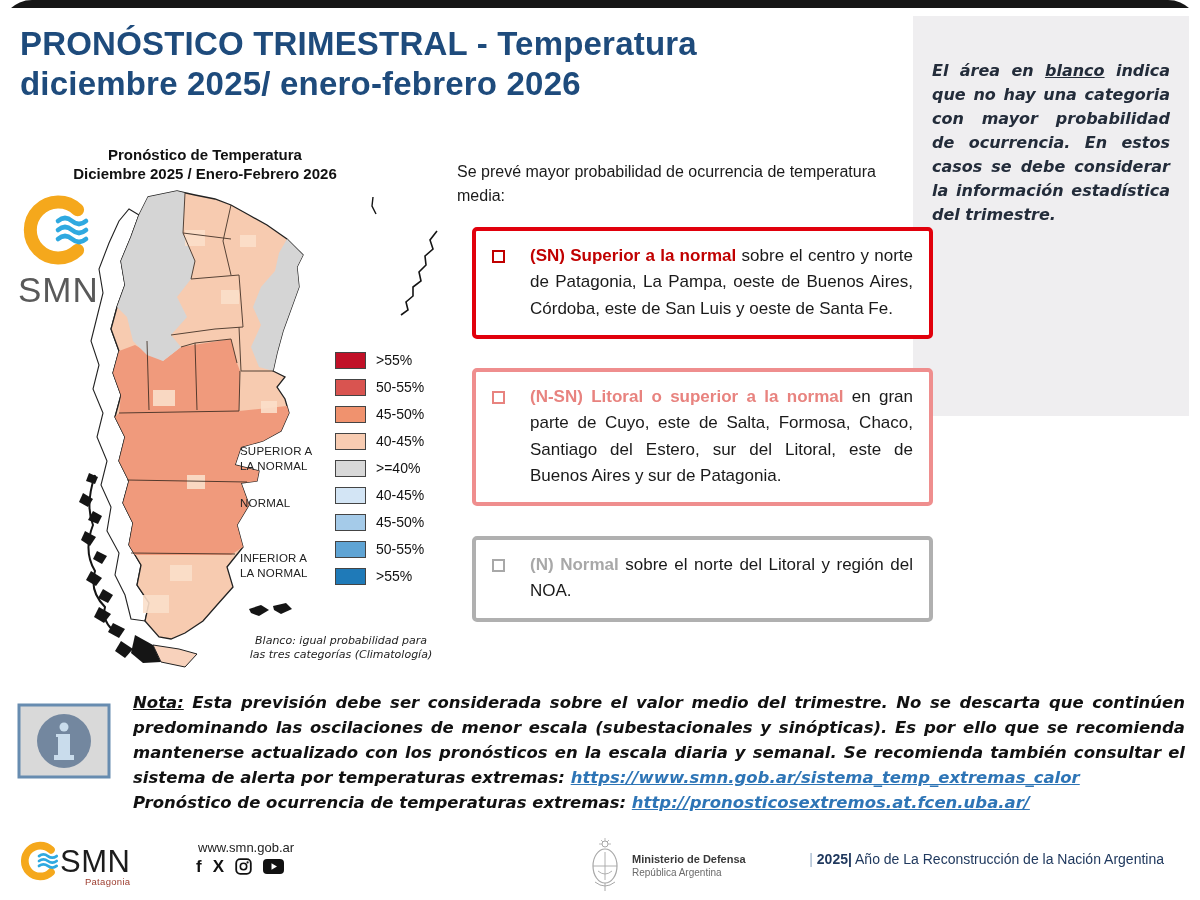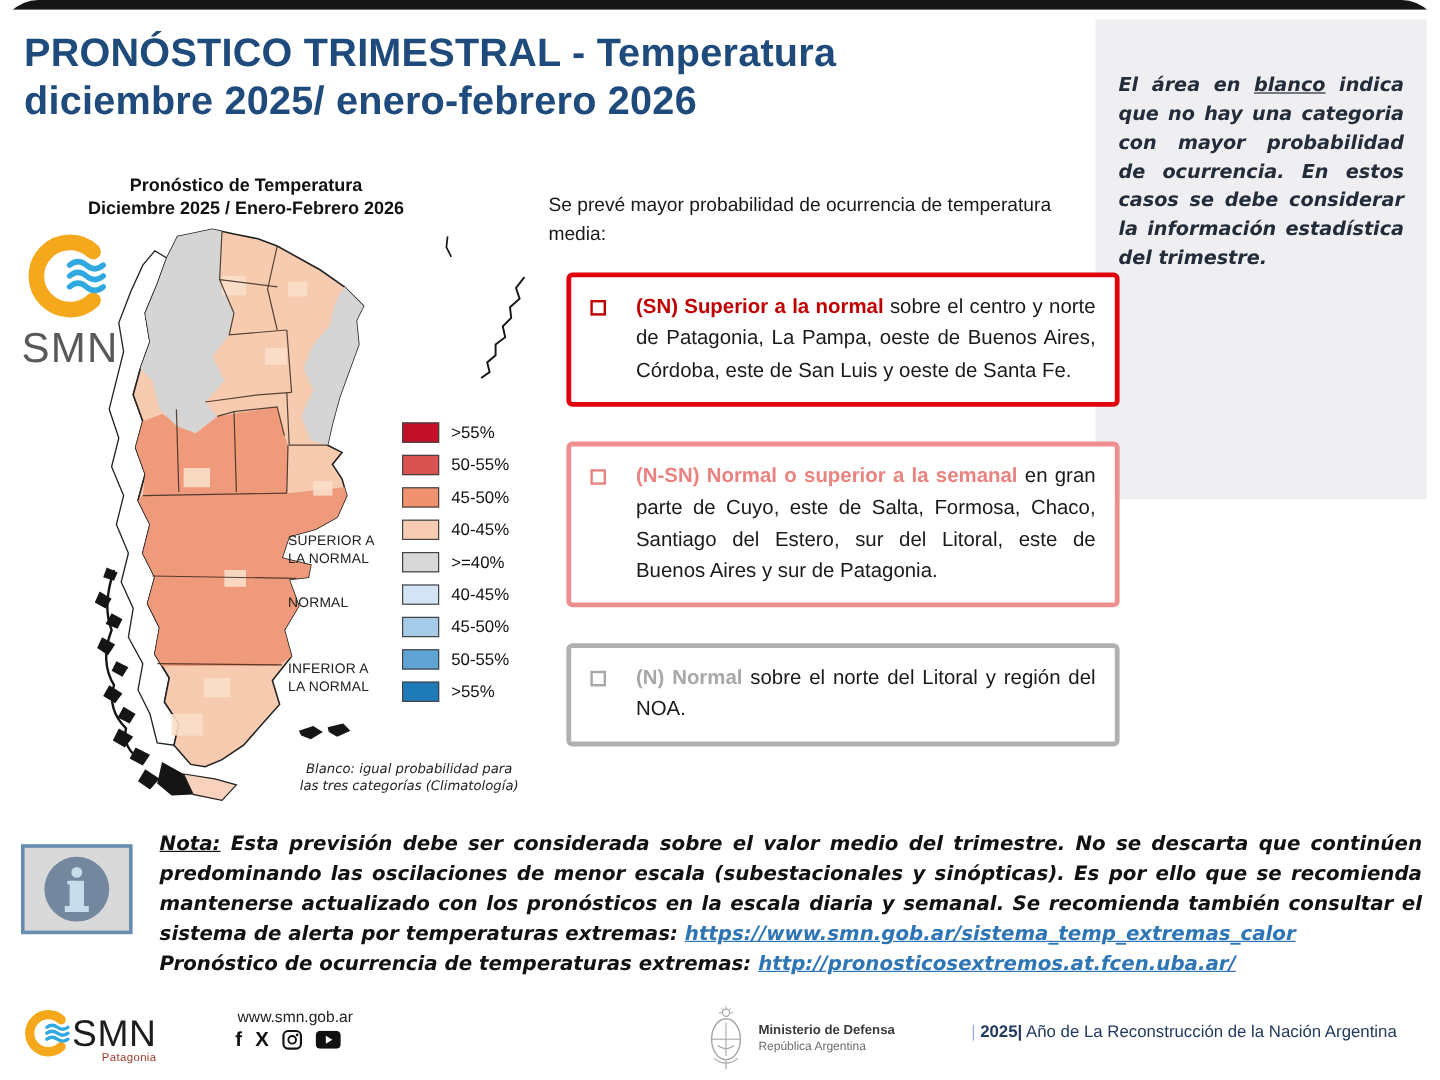--- a/index.html
+++ b/index.html
@@ -226,21 +226,21 @@
 
   <div id="intro">Se prevé mayor probabilidad de ocurrencia de temperatura media:</div>
 
   <div class="fbox" id="fbox-0" style="border-color: rgb(225, 0, 12);">
     <span class="chk" style="color: rgb(192, 0, 0);"></span>
     <span class="btxt"><span class="bcode" style="color: rgb(192, 0, 0);">(SN) Superior a la normal</span><span> sobre el centro y norte de Patagonia, La Pampa, oeste de Buenos Aires, Córdoba, este de San Luis y oeste de Santa Fe.</span></span>
   </div>
 
   <div class="fbox" id="fbox-1" style="border-color: rgb(239, 142, 142);">
     <span class="chk" style="color: rgb(232, 131, 127);"></span>
-    <span class="btxt"><span class="bcode" style="color: rgb(232, 131, 127);">(N-SN) Normal o superior a la semanal</span><span> en gran parte de Cuyo, este de Salta, Formosa, Chaco, Santiago del Estero, sur del Litoral, este de Buenos Aires y sur de Patagonia.</span></span>
+    <span class="btxt"><span class="bcode" style="color: rgb(232, 131, 127);">(N-SN) Litoral o superior a la normal</span><span> en gran parte de Cuyo, este de Salta, Formosa, Chaco, Santiago del Estero, sur del Litoral, este de Buenos Aires y sur de Patagonia.</span></span>
   </div>
 
   <div class="fbox" id="fbox-2" style="border-color: rgb(176, 176, 176);">
     <span class="chk" style="color: rgb(168, 168, 168);"></span>
     <span class="btxt"><span class="bcode" style="color: rgb(168, 168, 168);">(N) Normal</span><span> sobre el norte del Litoral y región del NOA.</span></span>
   </div>
 
   <div id="info-icon">
     <svg width="96" height="80" viewBox="0 0 96 80">
       <rect x="3" y="5" width="90" height="72" fill="#d9d9d9" stroke="#678cb0" stroke-width="3"></rect>

